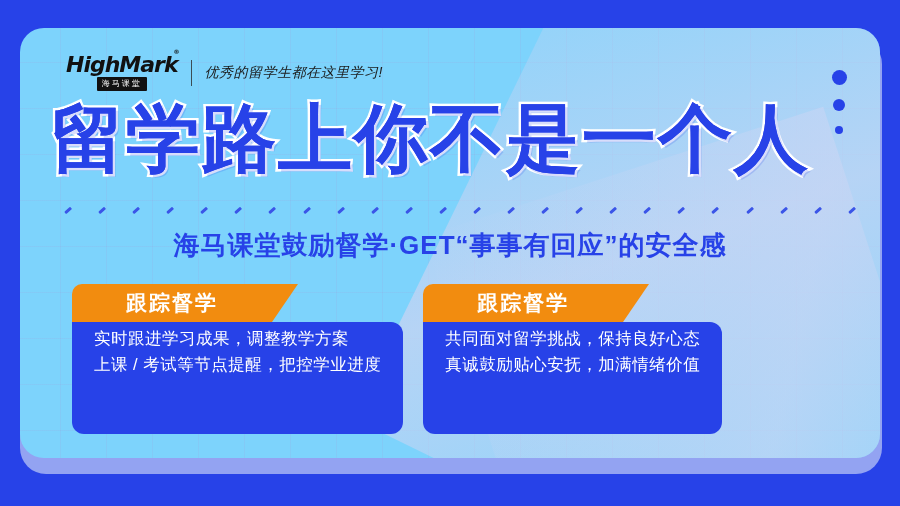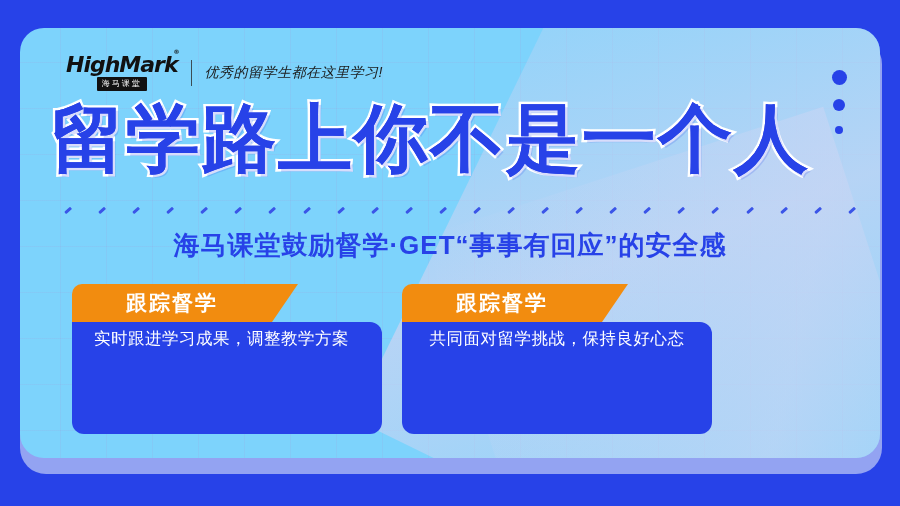--- a/index.html
+++ b/index.html
@@ -113,21 +113,21 @@
   }
   .card-body{
     background:#2742E8;border-radius:0 12px 12px 12px;
     padding:4px 22px 22px;min-height:86px;
   }
   .card-line{
     color:#fff;font-size:16.5px;line-height:1.55;letter-spacing:.5px;
     white-space:nowrap;
   }
   .card.right .card-body{border-radius:0 12px 12px 12px;}
-  .card.right .card-line{text-align:center;}
+  .card.right .card-line{text-align:right;}
   
   .dots{position:absolute;right:24px;top:42px;width:34px;}
   .dots i{display:block;background:#2742E8;border-radius:50%;margin:0 auto;}
   .d1{width:15px;height:15px;}
   .d2{width:12px;height:12px;margin-top:14px !important;}
   .d3{width:8px;height:8px;margin-top:15px !important;}
 </style>
 </head>
 <body>
 
@@ -185,29 +185,31 @@
     <div class="subtitle">海马课堂鼓励督学·GET“事事有回应”的安全感</div>
 
     <div class="cards">
 
       <div class="card">
         <div class="card-banner">
           <span>跟踪督学</span>
         </div>
         <div class="card-body">
           <div class="card-line">实时跟进学习成果，调整教学方案</div>
+          <div class="card-line">上课 / 考试等节点提醒，把控学业进度</div>
         </div>
       </div>
 
       <div class="card right">
         <div class="card-banner">
           <span>跟踪督学</span>
         </div>
         <div class="card-body">
           <div class="card-line">共同面对留学挑战，保持良好心态</div>
+          <div class="card-line">真诚鼓励贴心安抚，加满情绪价值</div>
         </div>
       </div>
 
     </div>
 
     <div class="dots">
       <i class="d1"></i>
       <i class="d2"></i>
       <i class="d3"></i>
     </div>

